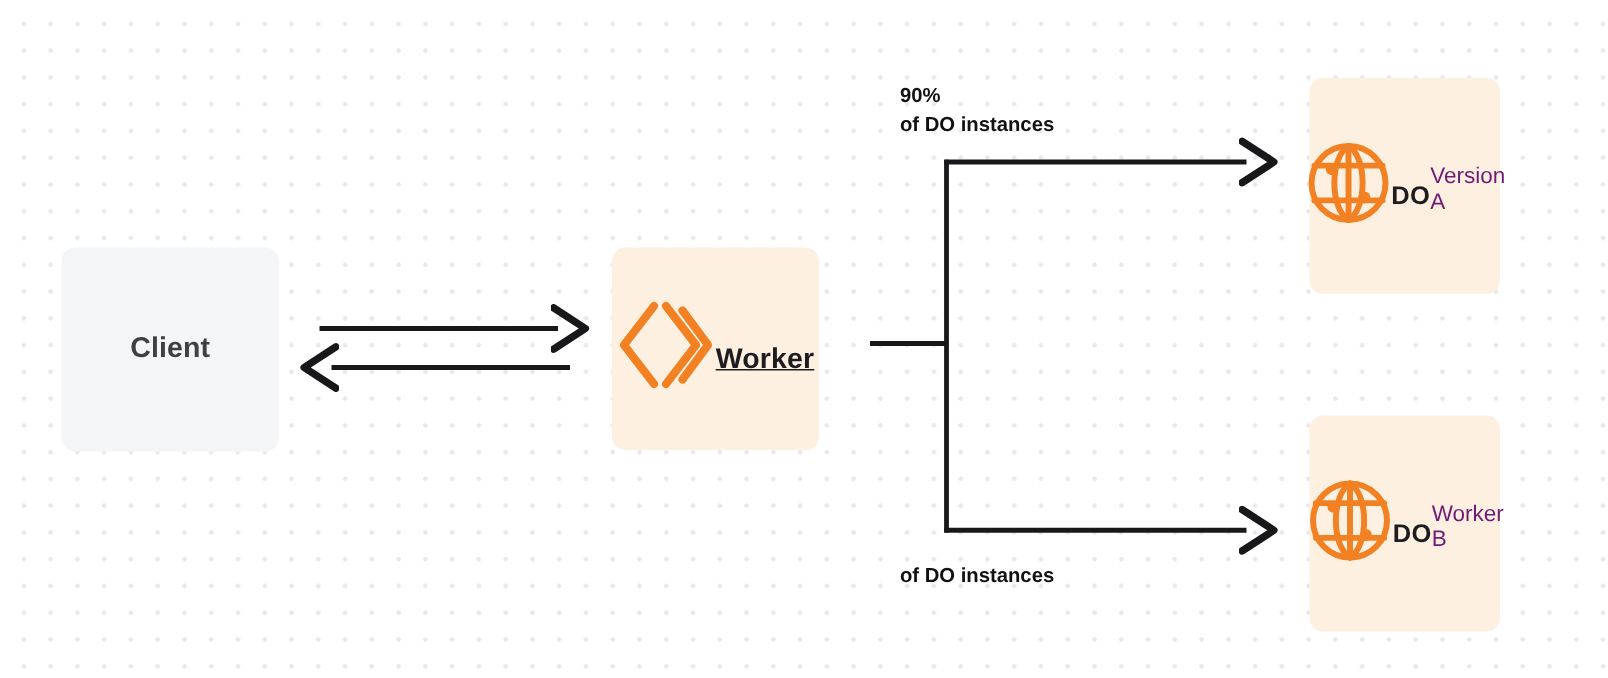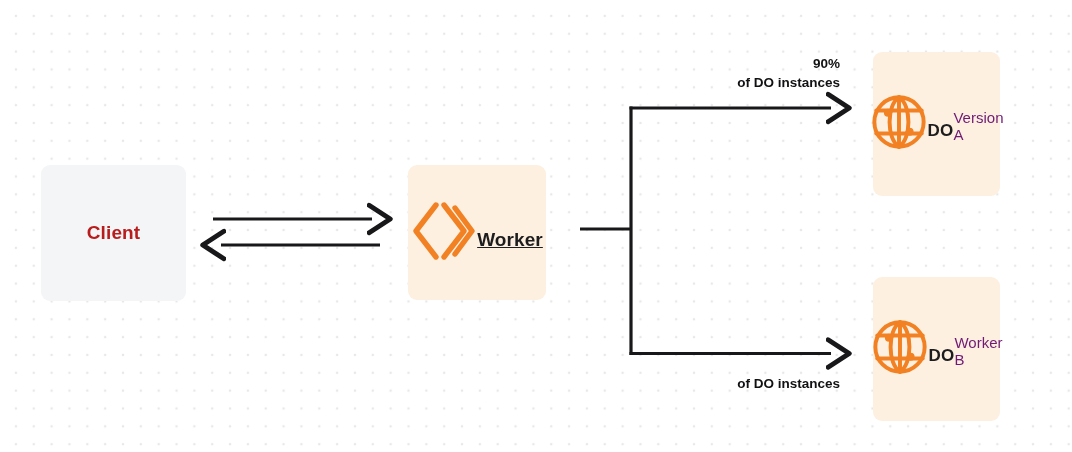--- a/index.html
+++ b/index.html
@@ -34,21 +34,21 @@
   .client-node {
     left: 41px;
     top: 165px;
     width: 145px;
     height: 136px;
     background: #f4f5f7;
   }
   .client-label {
     font-size: 19px;
     font-weight: bold;
-    color: #b91c1c;
+    color: #404040;
     letter-spacing: 0.1px;
   }
   .worker-node {
     left: 408px;
     top: 165px;
     width: 138px;
     height: 135px;
     background: #fdf0e0;
   }
   .worker-label {
@@ -75,21 +75,21 @@
     letter-spacing: 0.2px;
   }
   .do-sub {
     font-size: 15px;
     font-weight: normal;
     color: #701a75;
     margin-top: 3px;
   }
   .edge-label {
     position: absolute;
-    text-align: right;
+    text-align: left;
     font-size: 13.5px;
     font-weight: bold;
     color: #111113;
     line-height: 19px;
     white-space: nowrap;
   }
   .label-90 { left: 600px; top: 54px; width: 240px; }
   .label-10 { left: 600px; top: 374px; width: 240px; }
   svg.wires {
     position: absolute;

